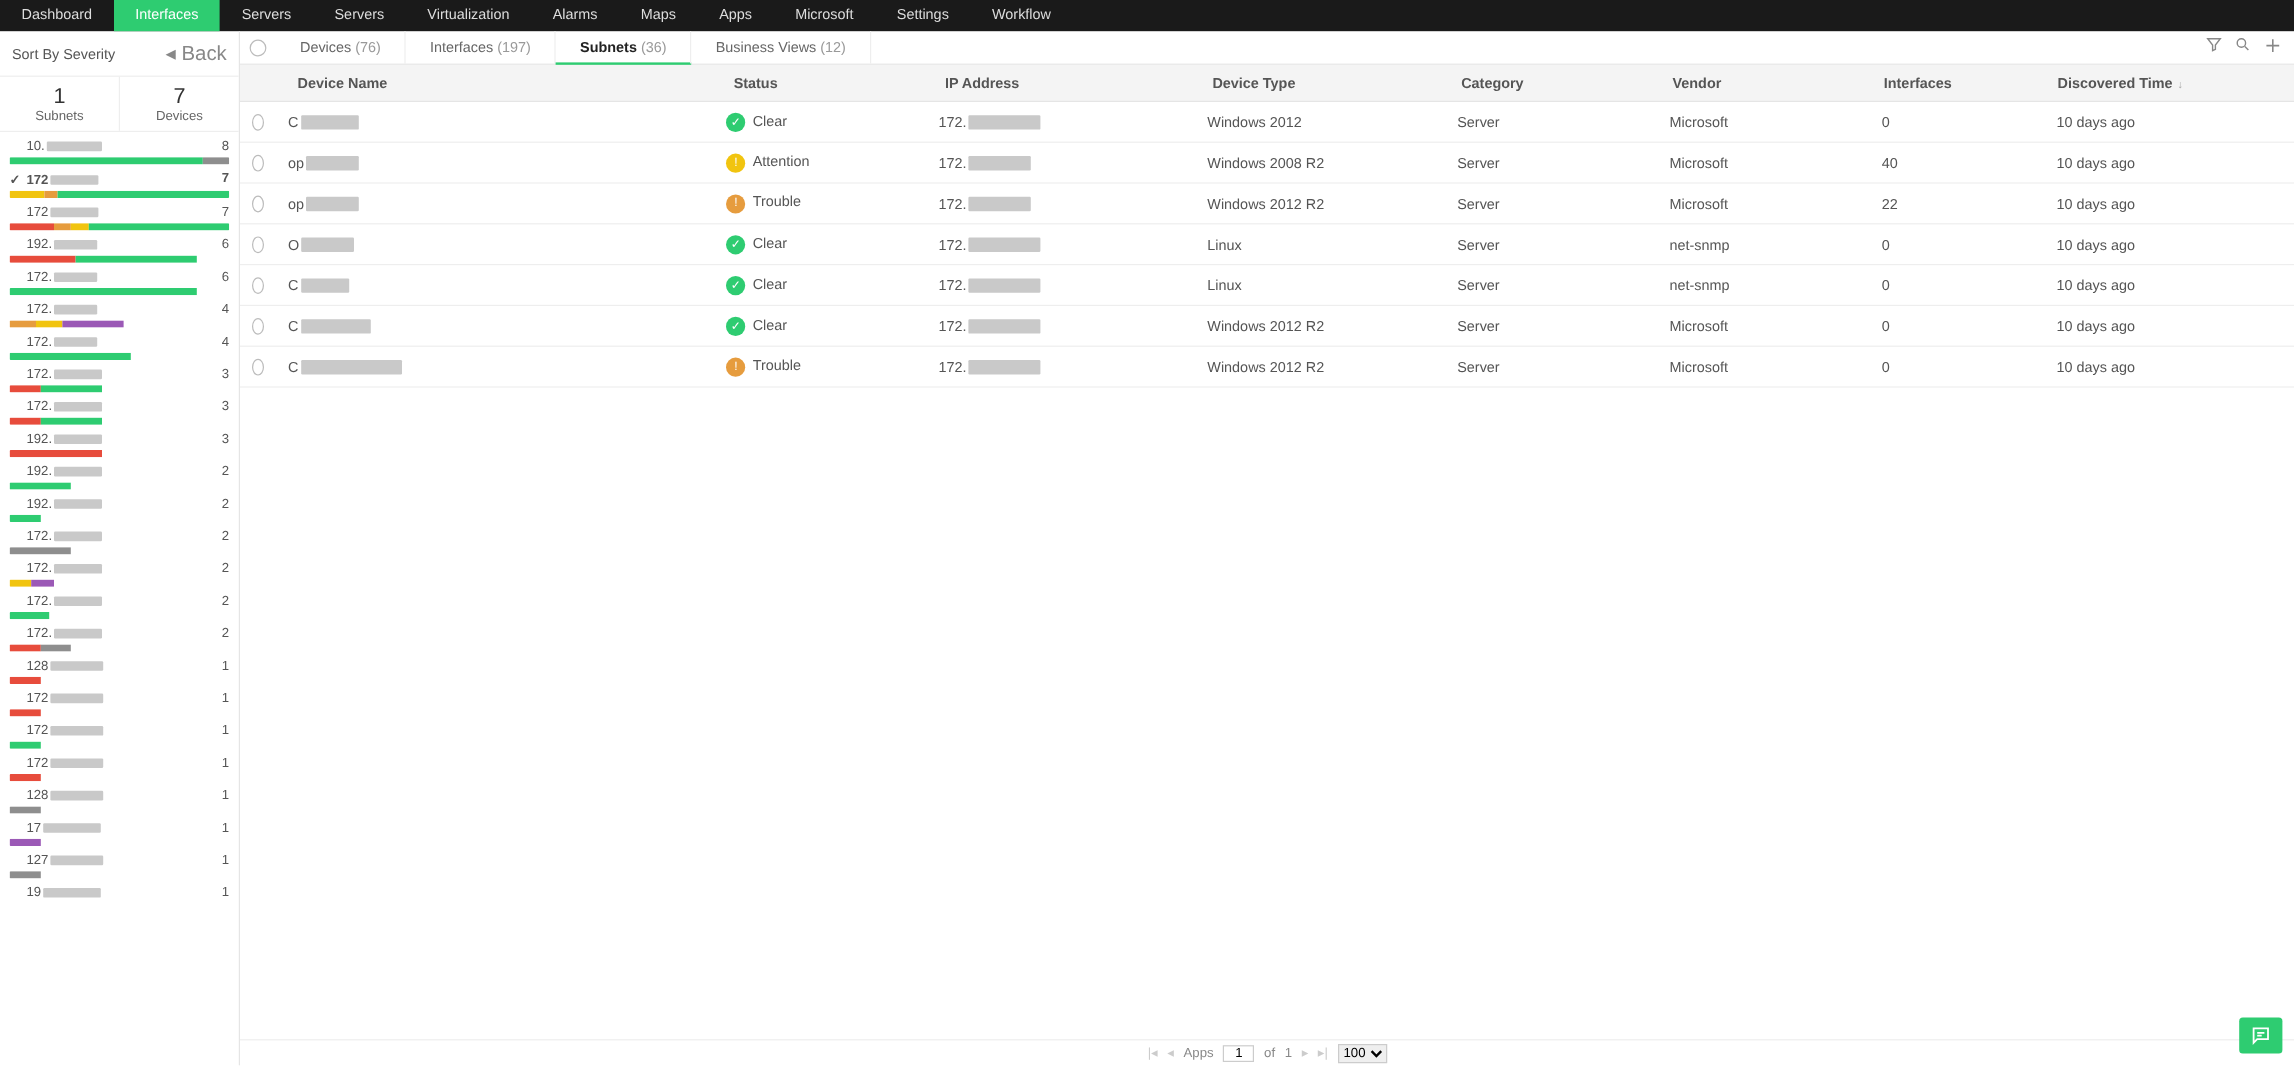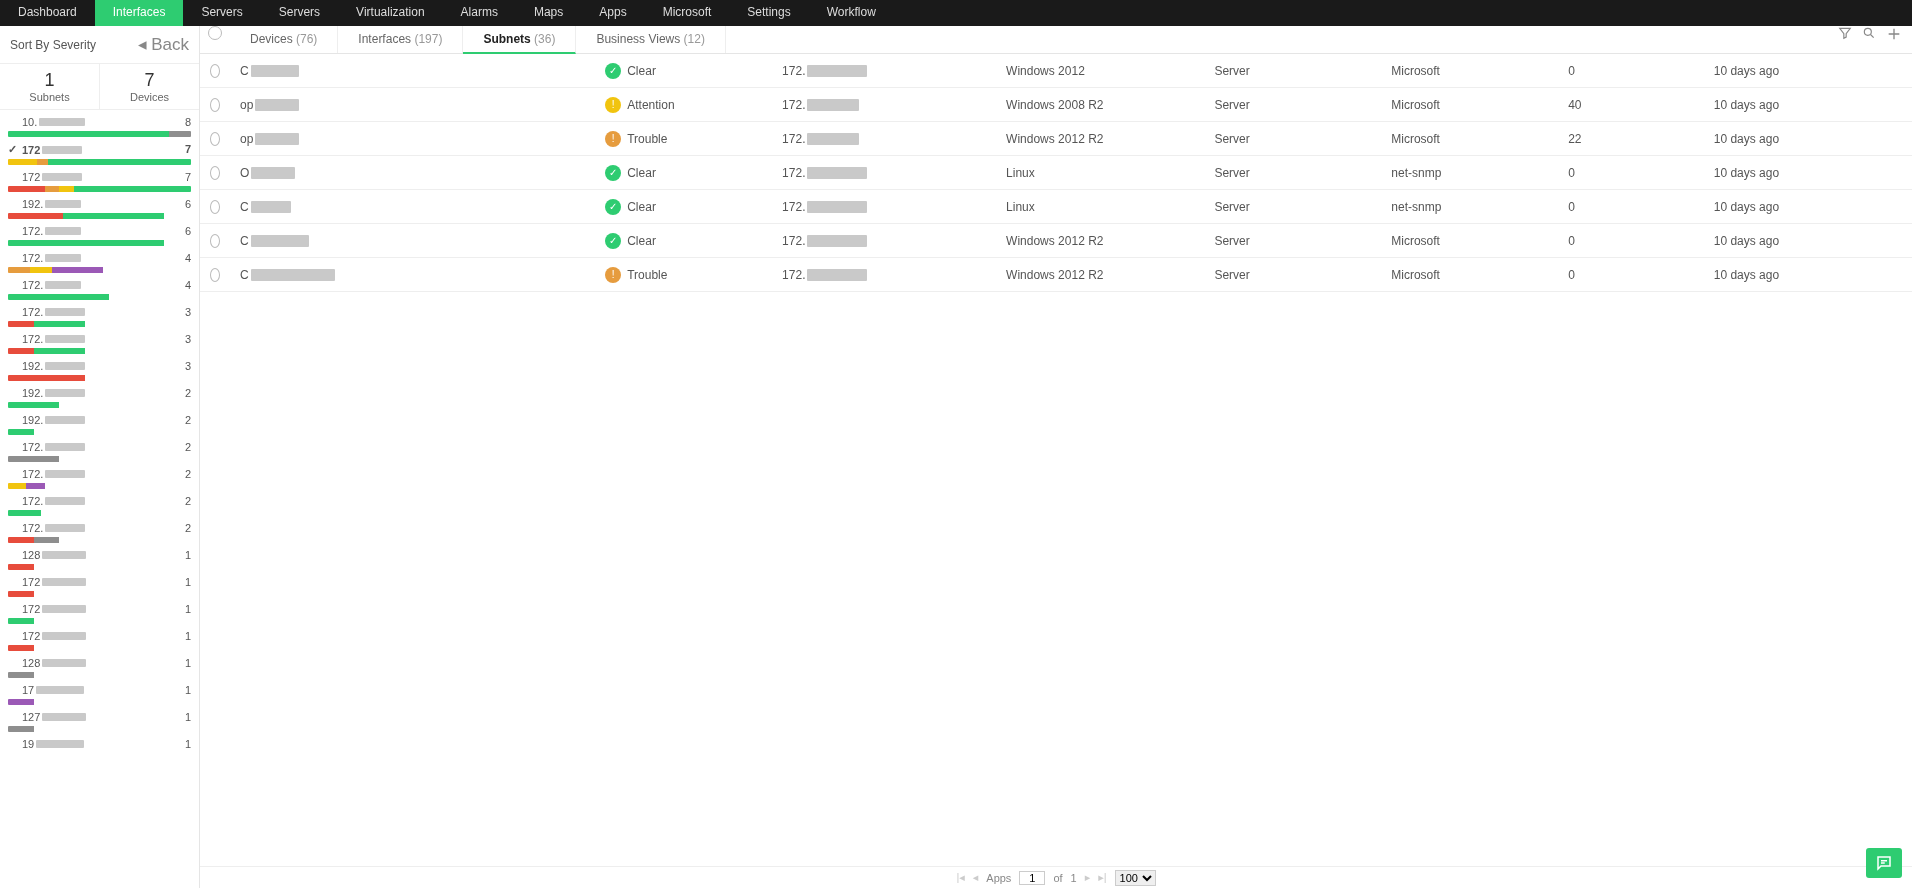--- a/index.html
+++ b/index.html
@@ -21,21 +21,21 @@
 .subnets{flex:1;overflow-y:auto;padding:4px 8px}
 .subnet{padding:2px 0 4px;position:relative;cursor:pointer}
 .subnet.sel{font-weight:600}
 .subnet .row{display:flex;justify-content:space-between;font-size:11px;color:#555}
 .subnet .chk{width:12px;display:inline-block}
 .subnet .pfx{display:flex;align-items:center;gap:2px}
 .subnet .pfx .mask{display:inline-block;height:8px;background:#c9c9c9;border-radius:1px;vertical-align:middle}
 .subnet .bar{height:6px;margin-top:3px;display:flex;border-radius:1px;overflow:hidden}
 .subnet .bar span{display:block;height:100%}
 .main{flex:1;display:flex;flex-direction:column;position:relative}
-.tabbar{display:flex;align-items:flex-start;border-bottom:1px solid #e5e5e5;height:28px;position:relative}
+.tabbar{display:flex;align-items:center;border-bottom:1px solid #e5e5e5;height:28px;position:relative}
 .selall{width:30px;display:flex;align-items:center;justify-content:center}
 .radio{width:14px;height:14px;border:1px solid #bbb;border-radius:50%;display:inline-block;cursor:pointer}
 .tab{padding:6px 20px;font-size:12px;color:#666;border-right:1px solid #eee;cursor:pointer}
 .tab.active{color:#222;font-weight:600;border-bottom:2px solid #2ecc71;margin-bottom:-1px}
 .tab .cnt{color:#999;font-weight:400}
 .tabbar .tools{position:absolute;right:10px;display:flex;gap:10px;color:#888}
 .tabbar .tools span{cursor:pointer}
 .gridhead{display:flex;background:#f4f4f4;border-bottom:1px solid #e5e5e5;font-size:12px;color:#555;font-weight:600}
 .col{padding:8px 10px}
 .c-sel{width:30px;display:flex;align-items:center;justify-content:center}
@@ -347,20 +347,31 @@
         <span><svg width="14" height="14" viewBox="0 0 24 24" fill="none" stroke="#888" stroke-width="2">
               <circle cx="10" cy="10" r="6"></circle>
               <path d="M20 20l-5-5"></path>
             </svg></span>
         <span><svg width="16" height="16" viewBox="0 0 24 24" fill="none" stroke="#888" stroke-width="2">
               <path d="M12 4v16M4 12h16"></path>
             </svg></span>
       </div>
     </div>
 
+    <div class="gridhead">
+      <div class="col c-sel"></div>
+      <div class="col c-name">Device Name</div>
+      <div class="col c-status">Status</div>
+      <div class="col c-ip">IP Address</div>
+      <div class="col c-type">Device Type</div>
+      <div class="col c-cat">Category</div>
+      <div class="col c-vendor">Vendor</div>
+      <div class="col c-ifc">Interfaces</div>
+      <div class="col c-disc"><span>Discovered Time</span><span class="sort-ind">↓</span></div>
+    </div>
 
     <div class="rows" id="rows">
         <div class="drow">
           <div class="cell c-sel">
             <span class="radio"></span>
           </div>
           <div class="cell c-name">
             <span class="name-cell">C<span class="mask" style="width:48px"></span></span>
           </div>
           <div class="cell c-status"><span class="sicon s-clear">✓</span>Clear</div>

